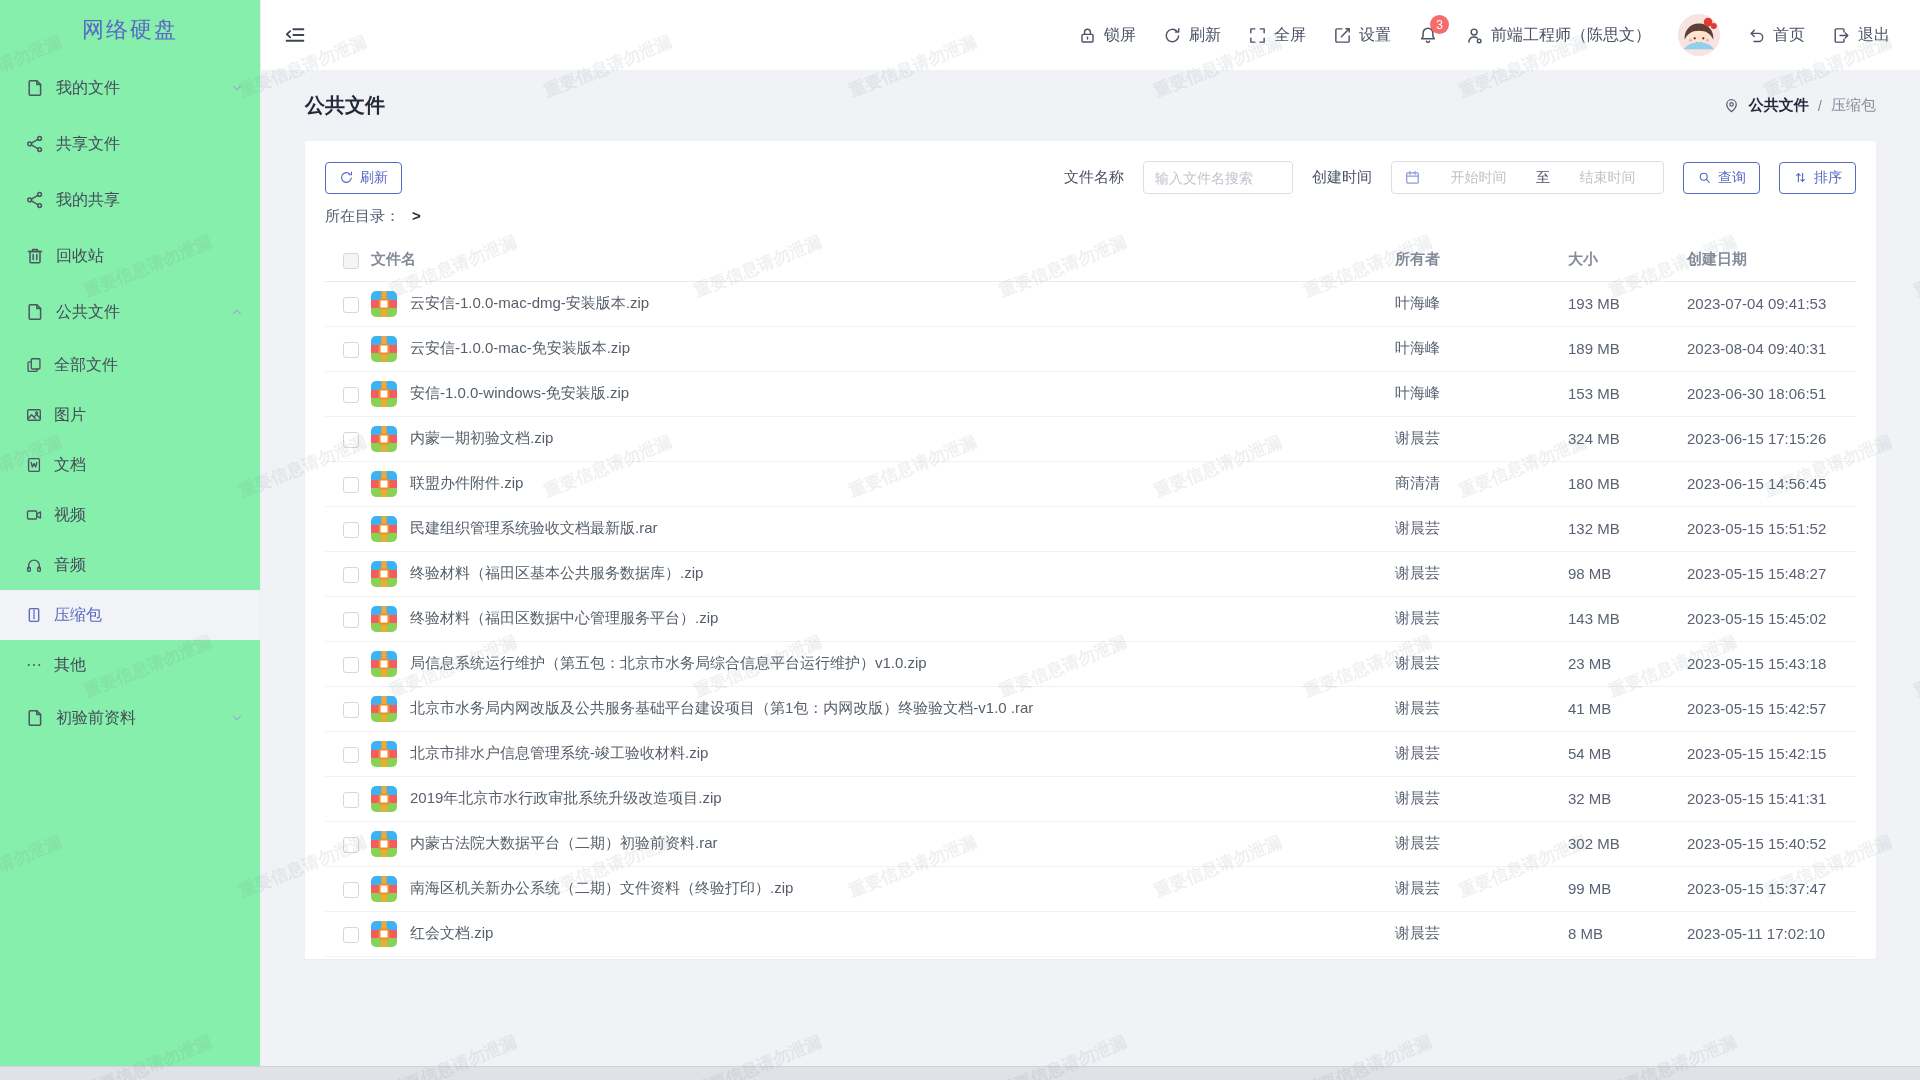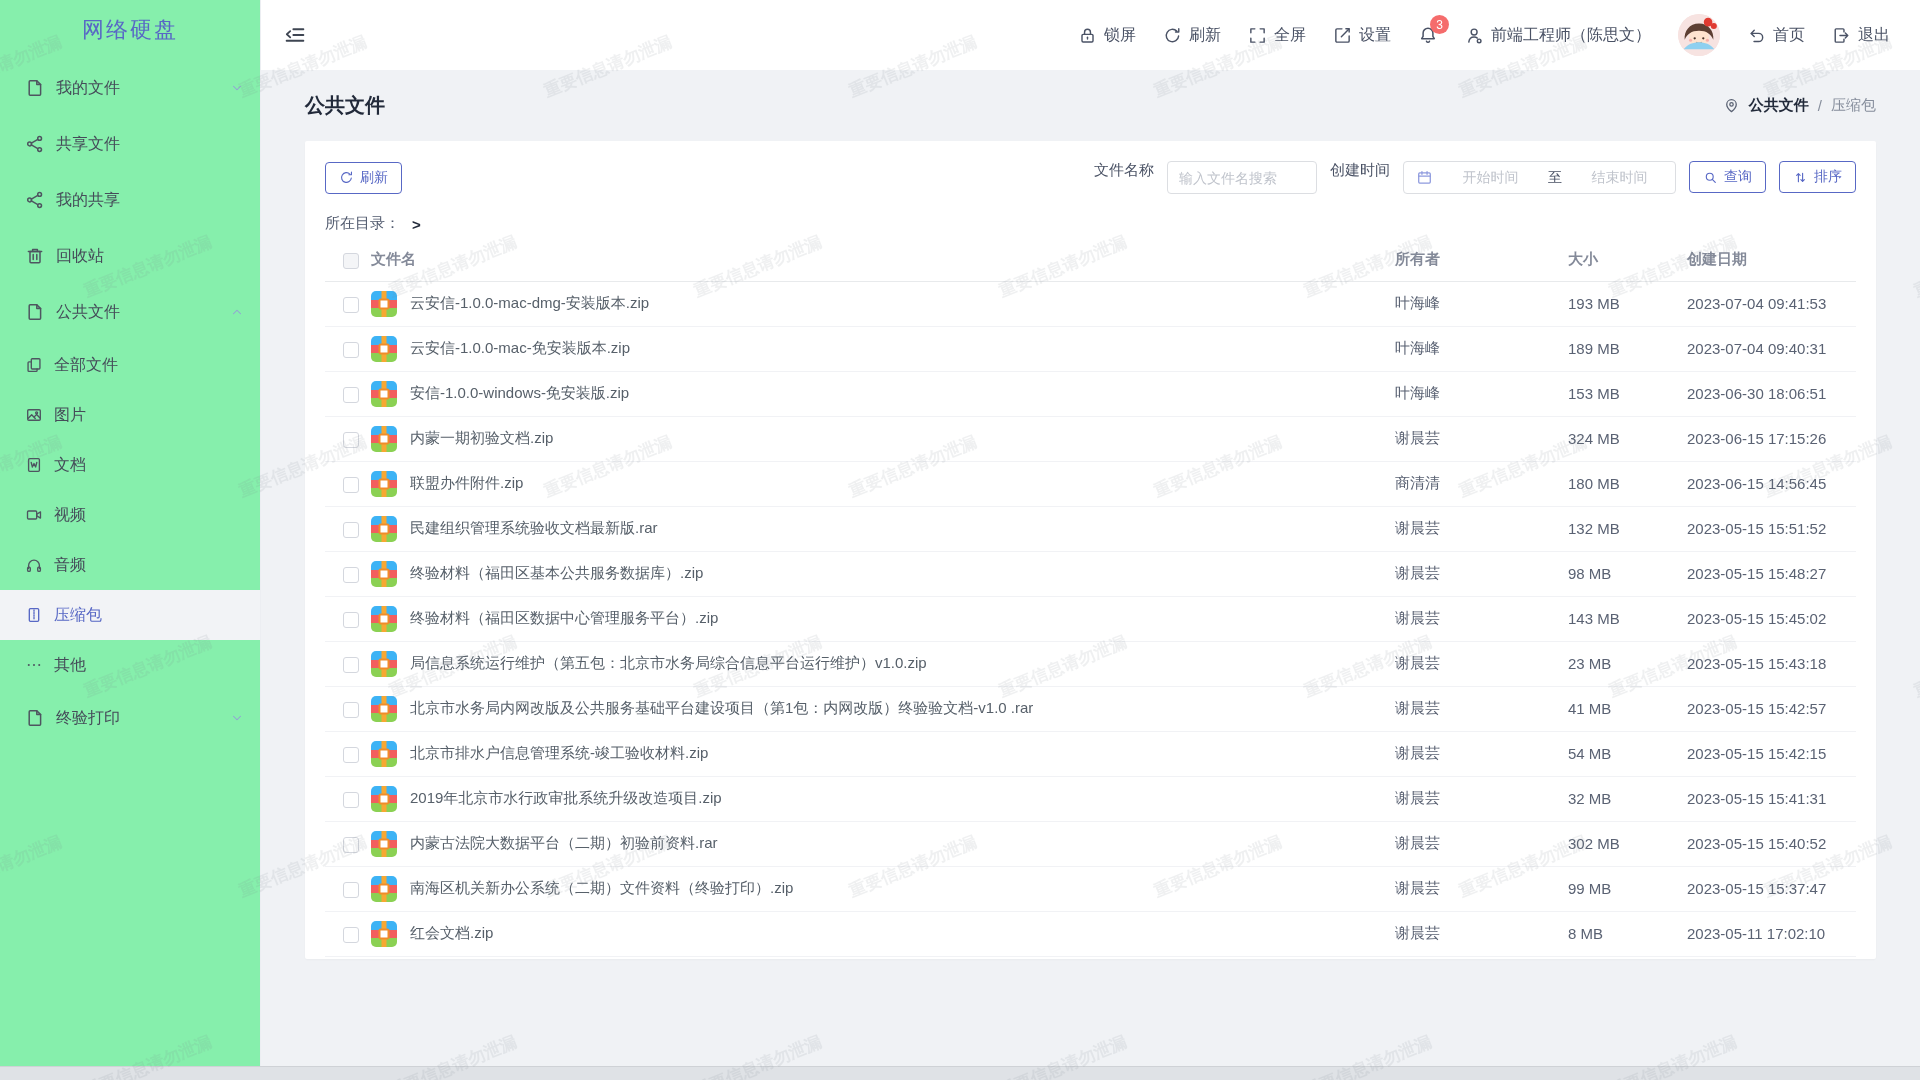--- a/index.html
+++ b/index.html
@@ -50,32 +50,32 @@
   .breadcrumb .pin{width:17px;height:17px;color:#5a6273;}
   .breadcrumb .root{color:#222a3a;font-weight:700;cursor:pointer;}
 
   .card{background:#fff;height:818px;padding:20px 20px 0;border-radius:2px;
         box-shadow:0 1px 2px rgba(0,0,0,.03);}
   .toolbar{display:flex;align-items:center;}
   .btn{height:32px;display:inline-flex;align-items:center;gap:6px;padding:0 13px;
        border:1px solid var(--accent);color:var(--accent);background:#fff;border-radius:4px;
        font-size:14px;cursor:pointer;white-space:nowrap;}
   .btn .bi{width:15px;height:15px;}
-  .filters{margin-left:auto;display:flex;align-items:flex-start;gap:13px;font-size:15px;color:#4a5265;}
+  .filters{margin-left:auto;display:flex;align-items:center;gap:19px;font-size:15px;color:#4a5265;}
   .text-input{width:150px;height:33px;border:1px solid #dcdee2;border-radius:4px;padding:0 11px;
               font-size:14px;color:#515a6e;outline:none;background:#fff;
               font-family:"Liberation Sans","DejaVu Sans",sans-serif;}
   .text-input::placeholder{color:#c0c4cc;}
   .date-range{width:273px;height:33px;border:1px solid #dcdee2;border-radius:4px;
               display:flex;align-items:center;gap:14px;padding:0 12px;cursor:pointer;}
   .date-range .ci{width:17px;height:17px;color:#8e9ade;}
   .ph{color:#c0c4cc;font-size:14px;flex:1;text-align:center;}
   .to{color:#4a5265;font-size:14px;}
 
-  .dir-row{margin-top:13px;height:26px;display:flex;align-items:flex-end;gap:12px;
+  .dir-row{margin-top:13px;height:26px;display:flex;align-items:flex-start;gap:12px;
            font-size:15px;color:#515a6e;}
   .dir-sep{color:#222a3a;font-weight:700;cursor:pointer;}
 
   table{width:100%;border-collapse:collapse;margin-top:6px;}
   th{font-size:15px;color:#848a99;font-weight:700;text-align:left;height:42px;
      border-bottom:1px solid #e8eaec;}
   td{height:45px;border-bottom:1px solid #f1f2f5;font-size:15px;color:#5a6273;}
   .c-check{width:46px;padding-left:18px;}
   .c-owner{width:173px;}
   .c-size{width:119px;}
@@ -219,21 +219,21 @@
             <circle cx="15.8" cy="10" r="1.15" fill="currentColor" stroke="none"></circle>
           </svg>
         <span class="label">其他</span>
       </div>
 
       <div class="menu-item">
         <svg class="mi" viewBox="0 0 20 20">
             <path d="M5.2 2.8h6.6l3.8 3.8v9.6c0 .6-.4 1-1 1H5.2c-.6 0-1-.4-1-1V3.8c0-.6.4-1 1-1z"></path>
             <path d="M11.8 2.8V6.6h3.8"></path>
           </svg>
-        <span class="label">终验打印</span>
+        <span class="label">初验前资料</span>
         <svg class="chev" viewBox="0 0 20 20">
             <path d="M5 7.5l5 5 5-5"></path>
           </svg>
       </div>
 
     </nav>
   </aside>
 
   <div class="main">
 
@@ -408,21 +408,21 @@
               <tr>
                 <td class="c-check"><span class="checkbox"></span></td>
                 <td class="c-name">
                   <div class="name-wrap">
                     <span class="zip-icon"></span>
                     <span class="fname">云安信-1.0.0-mac-免安装版本.zip</span>
                   </div>
                 </td>
                 <td class="c-owner">叶海峰</td>
                 <td class="c-size">189 MB</td>
-                <td class="c-date">2023-07-04 09:40:31</td>
+                <td class="c-date">2023-08-04 09:40:31</td>
               </tr>
 
               <tr>
                 <td class="c-check"><span class="checkbox"></span></td>
                 <td class="c-name">
                   <div class="name-wrap">
                     <span class="zip-icon"></span>
                     <span class="fname">安信-1.0.0-windows-免安装版.zip</span>
                   </div>
                 </td>

